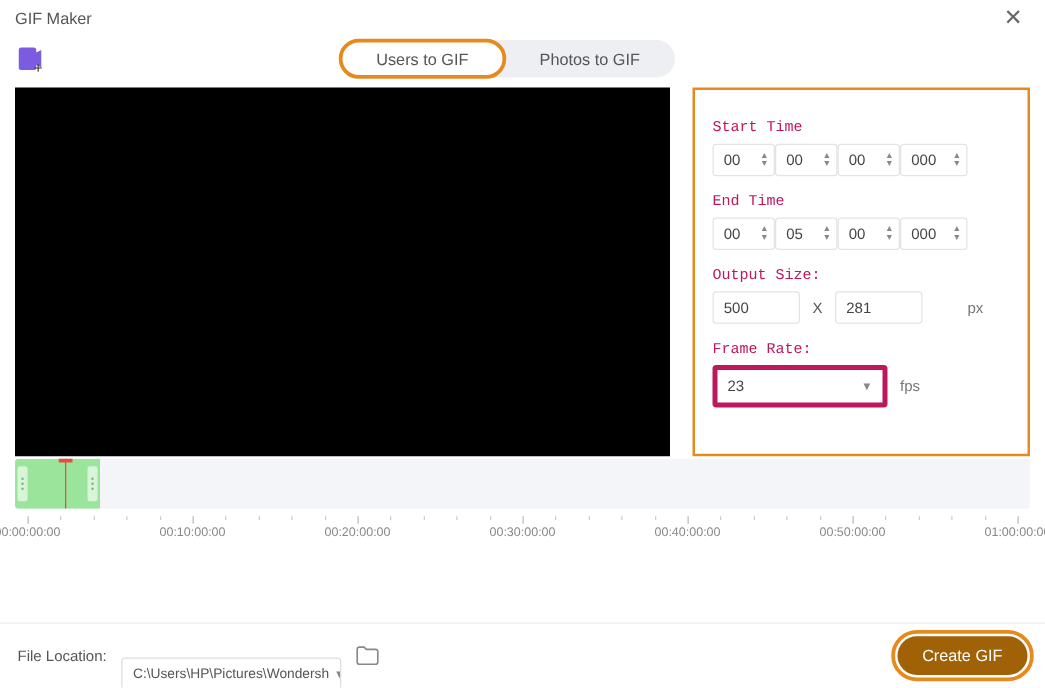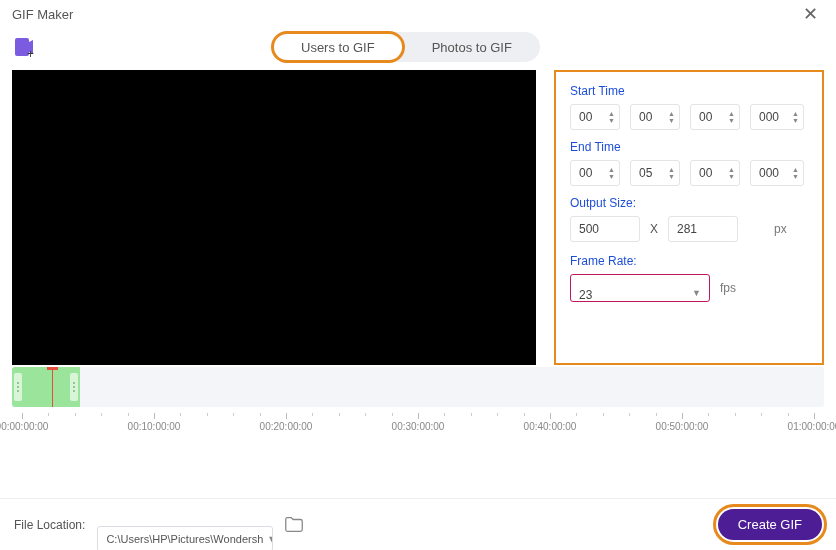--- a/index.html
+++ b/index.html
@@ -14,52 +14,52 @@
 .tab.active { background: #fff; border: 1px solid #d8d3e6; }
 .tab.highlighted { outline: 3px solid #e68a1e; outline-offset: -2px; }
 .main { display: flex; padding: 0 12px; gap: 18px; }
 .left { width: 524px; }
 .video { width: 524px; height: 295px; background: #000; }
 .playrow { display: flex; align-items: center; height: 36px; padding: 0 2px; }
 .pbtn { width: 20px; height: 20px; margin-right: 18px; cursor: pointer; color: #333; }
 .pbtn svg { width: 100%; height: 100%; fill: currentColor; }
 .timecode { margin-left: auto; font-size: 12px; color: #666; }
 .right { flex: 1; border: 2px solid #e68a1e; padding: 10px 14px; }
-.field-label { font-size: 12px; color: #1d4ed8; margin-bottom: 6px; margin-top: 2px; }
+.field-label { font-size: 12px; color: #be185d; margin-bottom: 6px; margin-top: 13px; font-family: Liberation Mono, monospace; }
 .field-label + .tri-row { margin-bottom: 10px; }
-.tri-row { display: flex; gap: 10px; }
+.tri-row { display: flex; }
 .spinner { width: 50px; height: 26px; border: 1px solid #e3e3e8; border-radius: 3px; display: flex; align-items: center; justify-content: space-between; padding: 0 4px 0 8px; font-size: 12px; color: #444; }
 .spinner.wide { width: 54px; }
 .sp-arrows { display: flex; flex-direction: column; font-size: 7px; line-height: 7px; color: #888; cursor: pointer; }
 .sizerow { display: flex; align-items: center; gap: 10px; margin-bottom: 12px; }
 .size-input { width: 70px; height: 26px; border: 1px solid #e3e3e8; border-radius: 3px; padding: 0 8px; font-size: 12px; color: #444; }
 .x-sep { font-size: 12px; color: #555; }
 .px-label { font-size: 12px; color: #777; margin-left: 26px; }
 .selectrow { display: flex; align-items: center; gap: 10px; }
-.fr-select { width: 140px; height: 26px; border: 1px solid #be185d; border-radius: 3px; padding: 13px 8px; font-size: 12px; color: #444; display: flex; align-items: flex-start; justify-content: space-between; cursor: pointer; }
+.fr-select { width: 140px; height: 26px; border: 4px solid #be185d; border-radius: 3px; padding: 13px 8px; font-size: 12px; color: #444; display: flex; align-items: center; justify-content: space-between; cursor: pointer; }
 .fr-select .chev { font-size: 9px; color: #888; }
 .fps-label { font-size: 12px; color: #777; }
 .timeline { margin: 2px 12px 0 12px; position: relative; }
 .tl-strip { height: 40px; background: #f4f5f8; border-radius: 3px; position: relative; overflow: hidden; }
 .sel-region { position: absolute; left: 0; top: 0; width: 68px; height: 100%; background: #9be49b; display: flex; align-items: center; justify-content: space-between; }
 .sel-handle { width: 8px; height: 70%; background: #d8f5d8; border-radius: 2px; margin: 0 2px; display: flex; flex-direction: column; justify-content: center; align-items: center; gap: 2px; }
 .sel-handle span { width: 2px; height: 2px; background: #7ab77a; border-radius: 50%; }
 .playhead { position: absolute; left: 40px; top: -6px; width: 1px; height: 46px; background: #e74c3c; }
 .playhead::before { content: ''; position: absolute; top: -2px; left: -5px; width: 11px; height: 11px; background: #e74c3c; border-radius: 50% 50% 0 0; }
 .tl-ruler { margin-top: 6px; position: relative; height: 22px; font-size: 10px; color: #888; }
 .tl-ruler .tick-major { position: absolute; top: 0; height: 6px; border-left: 1px solid #bbb; }
 .tl-ruler .tick-minor { position: absolute; top: 0; height: 3px; border-left: 1px solid #ccc; }
 .tl-ruler .tick-label { position: absolute; top: 8px; transform: translateX(-50%); }
 .bottom { position: absolute; bottom: 0; left: 0; right: 0; height: 52px; display: flex; align-items: center; padding: 0 14px; border-top: 1px solid #eee; }
 .fl-label { font-size: 12px; color: #555; margin-right: 12px; }
 .fl-select { width: 176px; height: 26px; border: 1px solid #dcdce2; border-radius: 3px; padding: 0 8px; font-size: 11px; color: #555; display: flex; align-items: center; justify-content: space-between; cursor: pointer; overflow: hidden; white-space: nowrap; margin-top: 28px; }
 .fl-select .chev { font-size: 9px; color: #888; margin-left: 4px; }
 .folder-icon { width: 22px; height: 22px; margin-left: 10px; cursor: pointer; color: #888; }
 .folder-icon svg { width: 100%; height: 100%; fill: none; stroke: currentColor; stroke-width: 1.4; }
-.create-btn { margin-left: auto; background: #4c1d95; color: #fff; font-size: 13px; padding: 8px 20px; border-radius: 16px; cursor: pointer; outline: 3px solid #e68a1e; outline-offset: 2px; }
+.create-btn { margin-left: auto; background: #a16207; color: #fff; font-size: 13px; padding: 8px 20px; border-radius: 16px; cursor: pointer; outline: 3px solid #e68a1e; outline-offset: 2px; }
 </style>
 </head>
 <body>
 
 <div class="header">
   <span>GIF Maker</span>
   <span class="close-btn">✕</span>
 </div>
 
 <div class="toprow">

